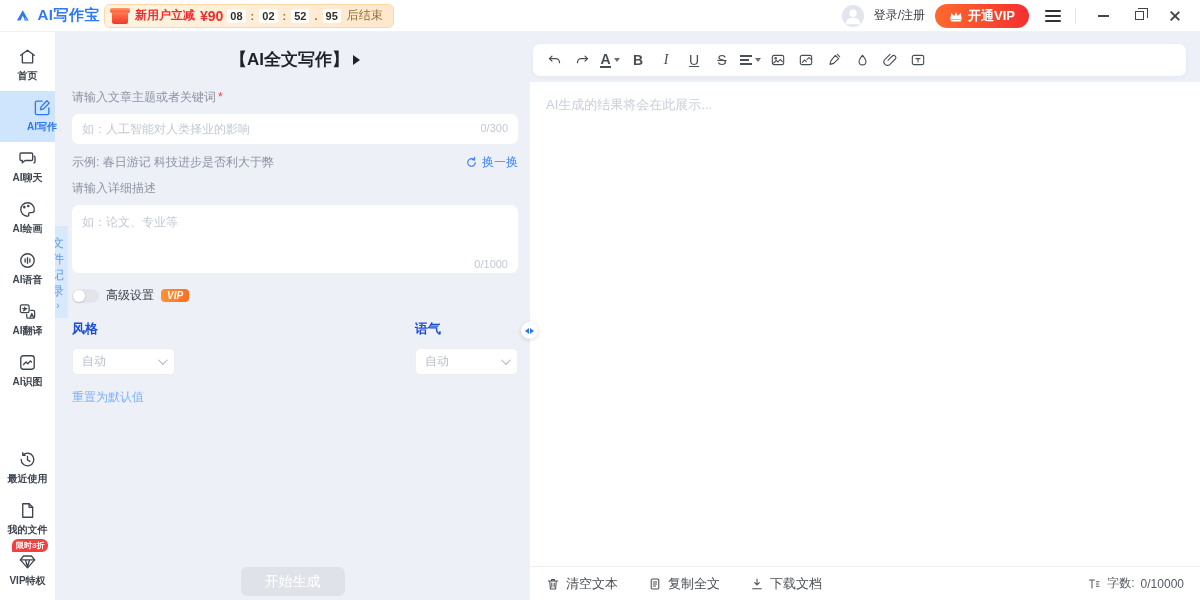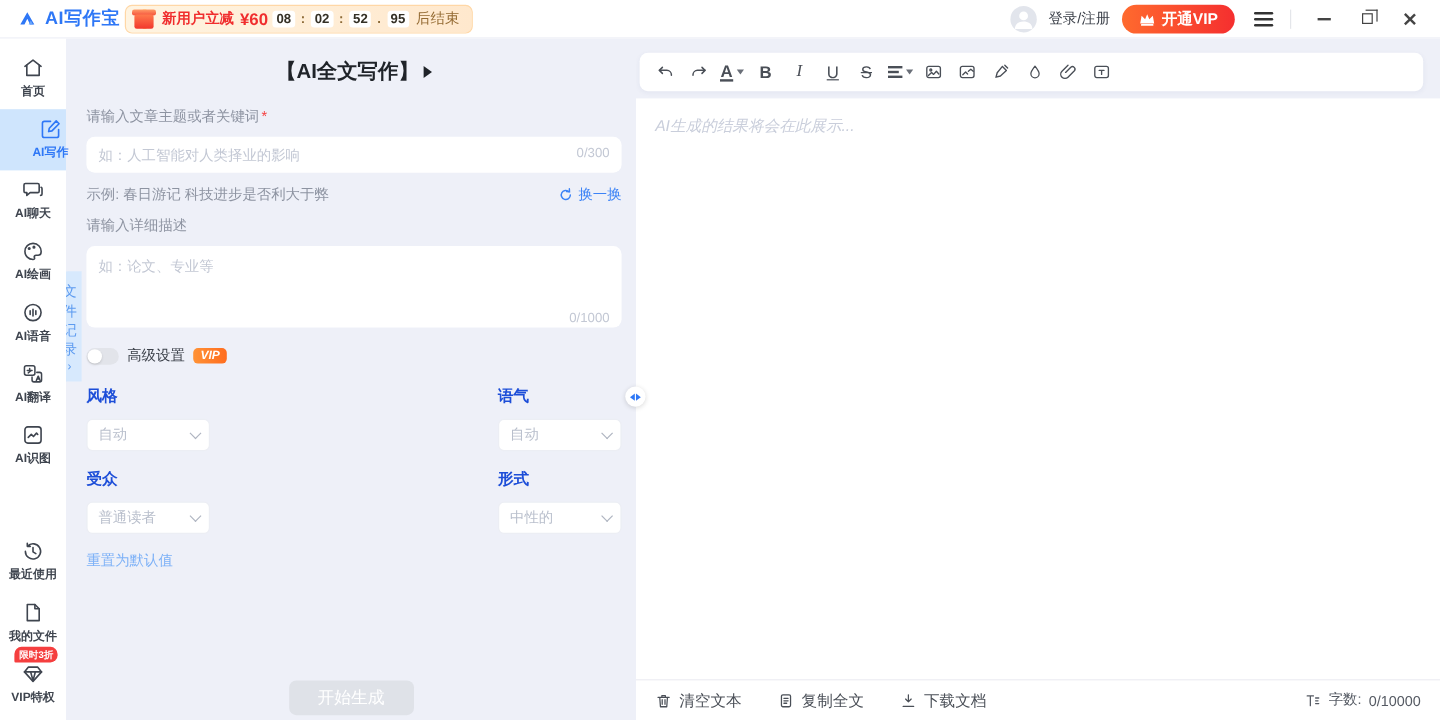--- a/index.html
+++ b/index.html
@@ -95,21 +95,21 @@
   .tb-bold { font-weight:bold; }
   .tb-italic { font-style:italic; font-family:"Liberation Serif",serif; }
   .tb-under { text-decoration:underline; }
   .tb-strike { text-decoration:line-through; }
   .tb-colorA { font-weight:bold; border-bottom:2.5px solid #4a4f57; line-height:13px; }
   .mini-caret { width:0; height:0; border-left:3.5px solid transparent; border-right:3.5px solid transparent; border-top:4px solid #6a6f78; margin-left:2px; }
   .align-bars { display:flex; flex-direction:column; gap:2.5px; }
   .align-bars i { display:block; width:12px; height:1.6px; background:#4a4f57; }
   .align-bars i:nth-child(2){ width:9px; } .align-bars i:nth-child(3){ width:12px; }
   .editor-area { flex:1; background:#fff; padding:14px 16px; }
-  .editor-ph { color:#c9cedb; font-size:13px; font-style:italic; }
+  .editor-ph { color:#c9cedb; font-size:13px; }
   .editor-footer { height:34px; background:#fff; border-top:1px solid #ededf3; display:flex; align-items:center; padding:0 16px; gap:30px; }
   .ef-btn { display:flex; align-items:center; gap:6px; font-size:13px; color:#4a4f57; cursor:pointer; }
   .wordcount { margin-left:auto; display:flex; align-items:center; gap:6px; font-size:12px; color:#555a63; }
 </style>
 </head>
 <body>
 
 <div class="titlebar">
   <div class="logo">
     <svg width="18" height="18" viewBox="0 0 24 24">
@@ -119,21 +119,21 @@
     <span class="logo-text">AI写作宝</span>
   </div>
 
   <div class="promo">
     <div class="gift">
       <div class="g-ribbon"></div>
         <div class="g-lid"></div>
         <div class="g-box"></div>
     </div>
     <span class="promo-text">新用户立减</span>
-    <span class="promo-amount">¥60</span>
+    <span class="promo-amount">¥90</span>
     <span class="cd-box">08</span>
     <span class="cd-sep">:</span>
     <span class="cd-box">02</span>
     <span class="cd-sep">:</span>
     <span class="cd-box">52</span>
     <span class="cd-sep">.</span>
     <span class="cd-box">95</span>
     <span class="promo-suffix">后结束</span>
   </div>
 
@@ -301,36 +301,20 @@
       </div>
       <div class="opt">
         <div class="opt-label">语气</div>
         <div class="select">
           <span class="val">自动</span>
           <span class="chev"></span>
         </div>
       </div>
     </div>
 
-    <div class="opt-row">
-      <div class="opt">
-        <div class="opt-label">受众</div>
-        <div class="select">
-          <span class="val">普通读者</span>
-          <span class="chev"></span>
-        </div>
-      </div>
-      <div class="opt">
-        <div class="opt-label">形式</div>
-        <div class="select">
-          <span class="val">中性的</span>
-          <span class="chev"></span>
-        </div>
-      </div>
-    </div>
 
     <div class="reset-link">重置为默认值</div>
 
     <button class="gen-btn">开始生成</button>
   </div>
 
   <div class="right-panel">
     <div class="toolbar-card">
       <div class="tb-btn">
         <svg width="15" height="15" viewBox="0 0 24 24" fill="none" stroke="currentColor" stroke-width="2" stroke-linecap="round" stroke-linejoin="round">

